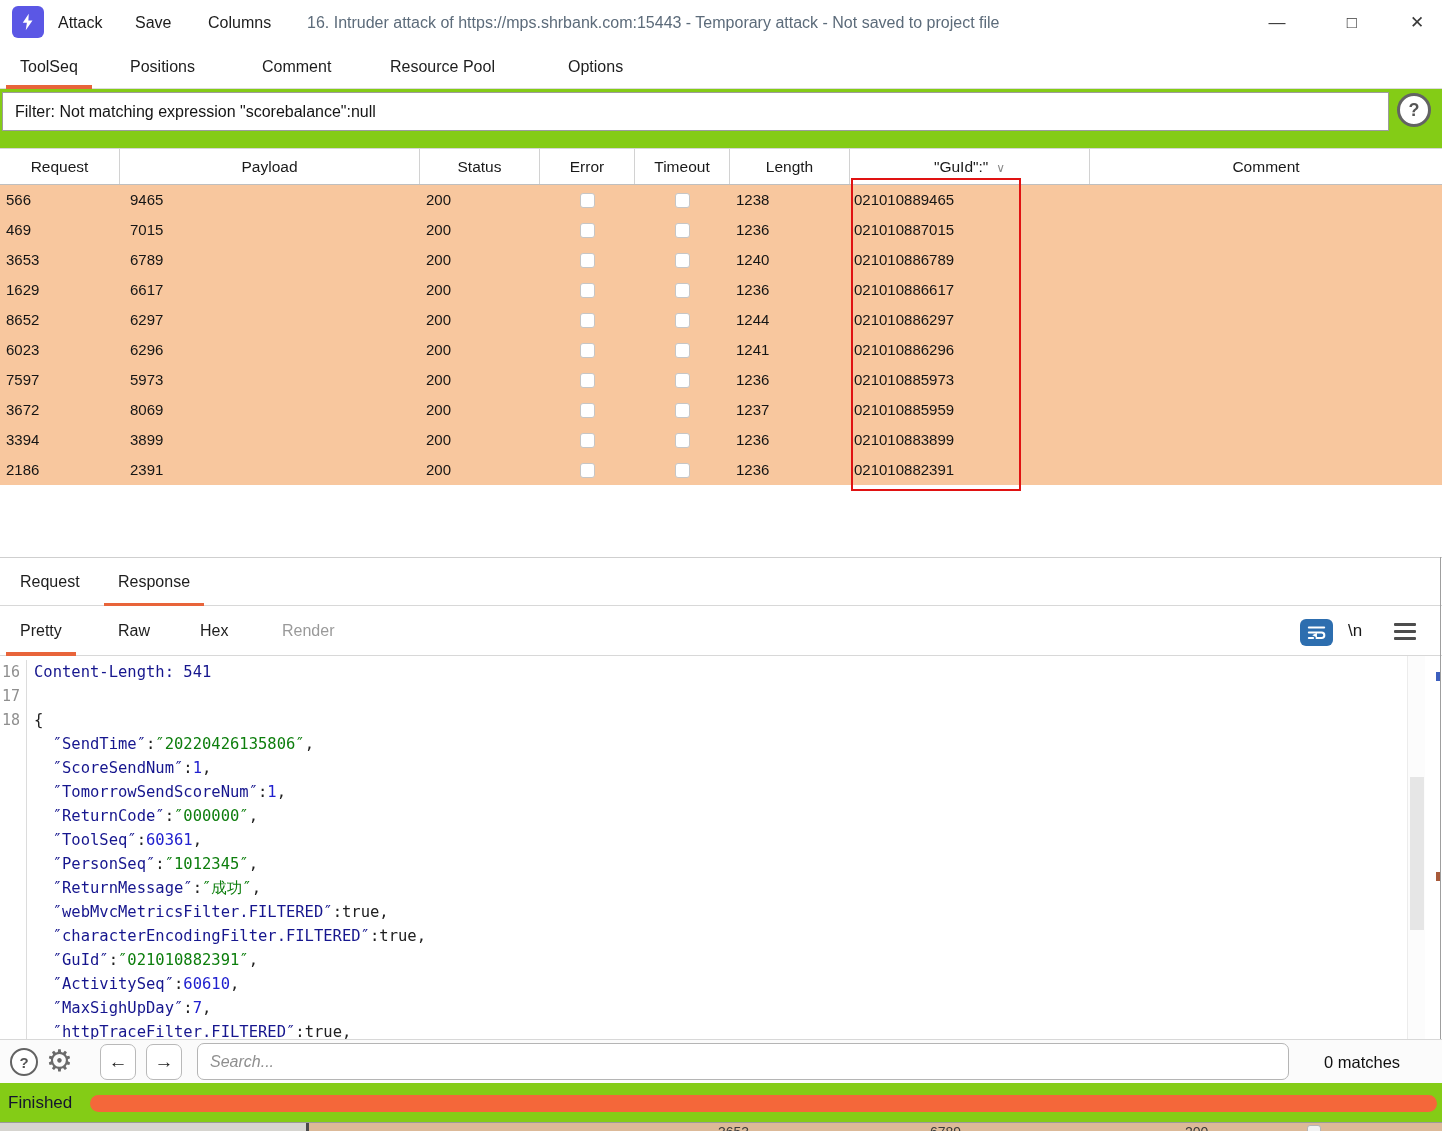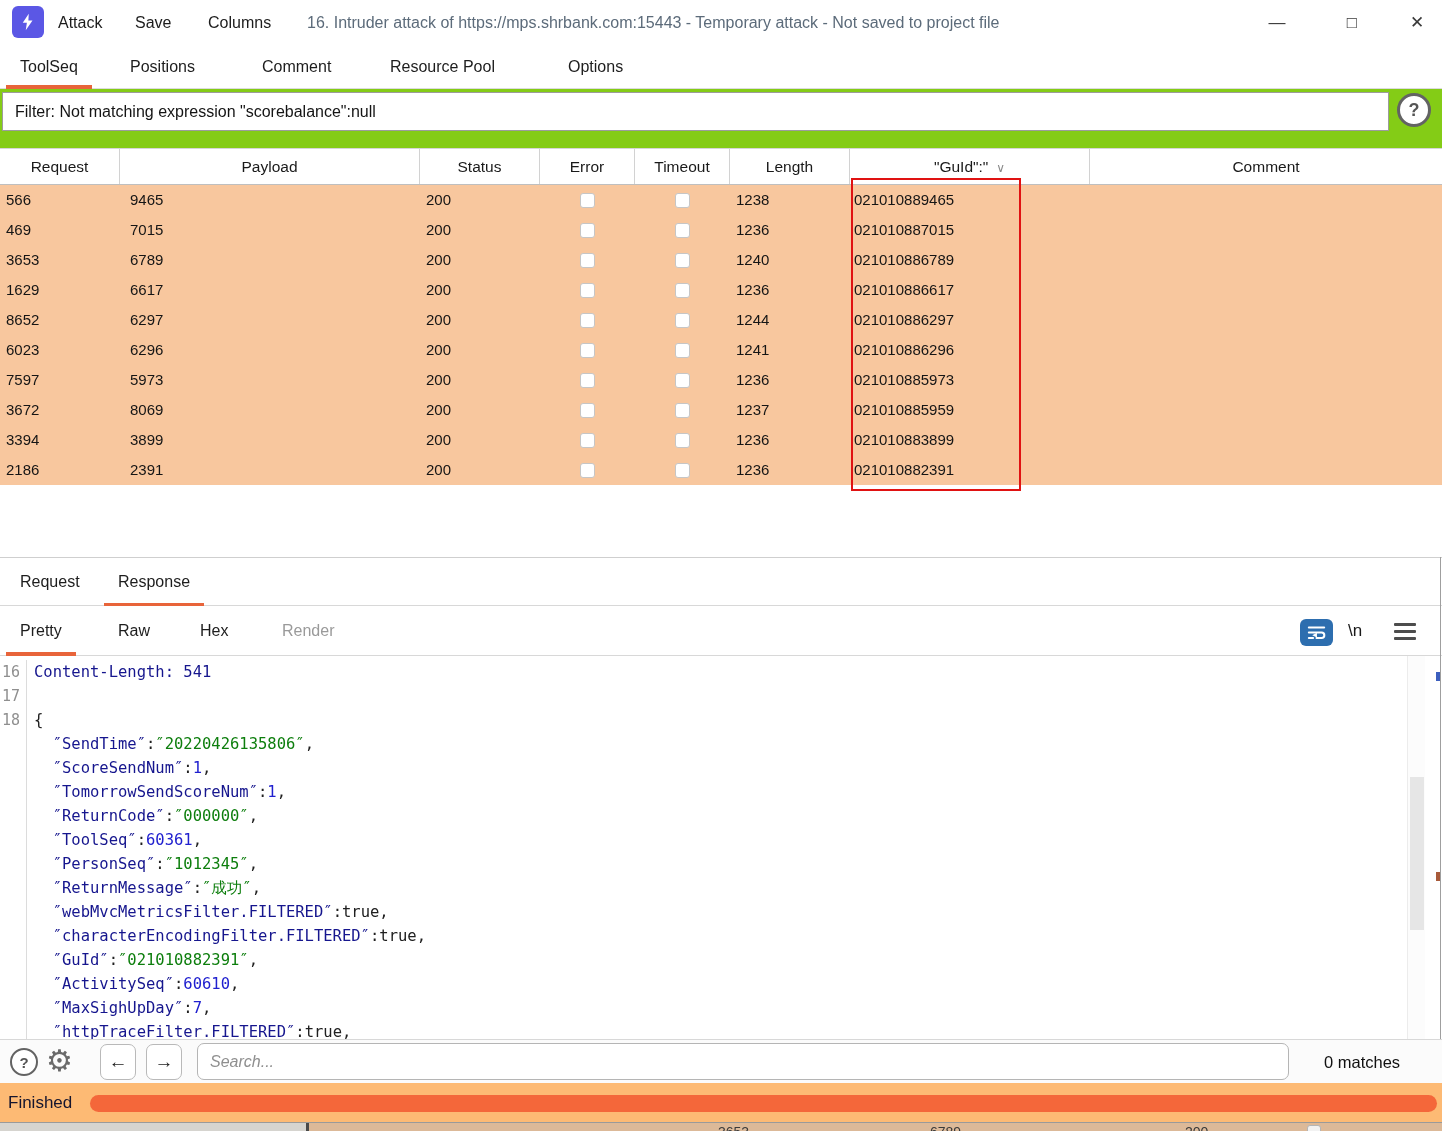--- a/index.html
+++ b/index.html
@@ -68,21 +68,21 @@
   
   .searchbar { position:absolute; left:0; top:1039px; width:1442px; height:44px; background:#fbfbfb; border-top:1px solid #d8d8d8; }
   .search-help { left:10px; top:8px; width:28px; height:28px; font-size:15px; border-width:2.5px; }
   .gear { position:absolute; left:46px; top:-1px; height:44px; line-height:44px; font-size:30px; color:#6a6a6a; }
   .nav-btn { position:absolute; top:4px; width:36px; height:36px; border:1px solid #b9b9b9; border-radius:7px; background:#fff; text-align:center; line-height:34px; font-size:19px; color:#1a1a1a; }
   .search-input { position:absolute; left:197px; top:3px; width:1092px; height:37px; border:1px solid #b5b5b5; border-radius:7px; padding-left:12px; font-size:16px; font-family:"Liberation Sans", sans-serif; color:#222; outline:none; }
   .search-input::placeholder { font-style:italic; color:#8f8f8f; }
   .matches { position:absolute; left:1324px; top:0; height:44px; line-height:44px; font-size:16.5px; color:#111; }
 
   
-  .statusrow { position:absolute; left:0; top:1083px; width:1442px; height:39px; background:#fdba74; }
+  .statusrow { position:absolute; left:0; top:1083px; width:1442px; height:39px; background:#84cc16; }
   .status-label { position:absolute; left:8px; top:0; height:39px; line-height:39px; font-size:17px; color:#15152e; }
   .progress { position:absolute; left:90px; top:12px; width:1347px; height:17px; border-radius:9px; background:#f4673a; }
 
   
   .strip { position:absolute; left:0; top:1122px; width:1442px; height:9px; overflow:hidden; border-top:1px solid #9a9a9a; }
   .strip-gray { position:absolute; left:0; top:0; width:306px; height:9px; background:#d6d4cf; }
   .strip-div { position:absolute; left:306px; top:0; width:3px; height:9px; background:#4a4a4a; }
   .strip-tan { position:absolute; left:309px; top:0; width:1133px; height:9px; background:#dcb998; }
   .strip-text { position:absolute; top:1px; font-size:14px; color:#3a3a3a; line-height:16px; }
   .strip-chk { position:absolute; left:1307px; top:2px; width:14px; height:14px; background:#f2f2f2; border:1px solid #b5b5b5; border-radius:3px; }

